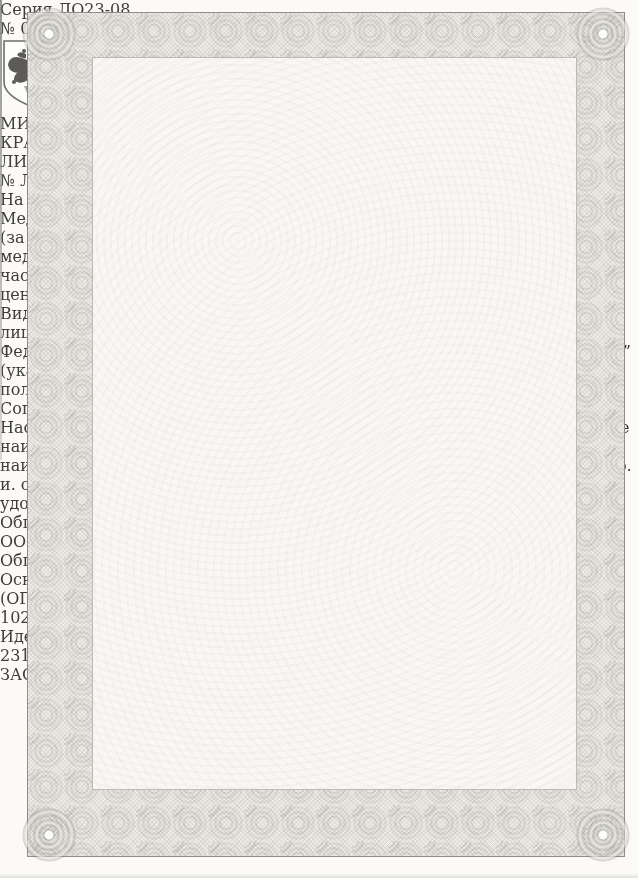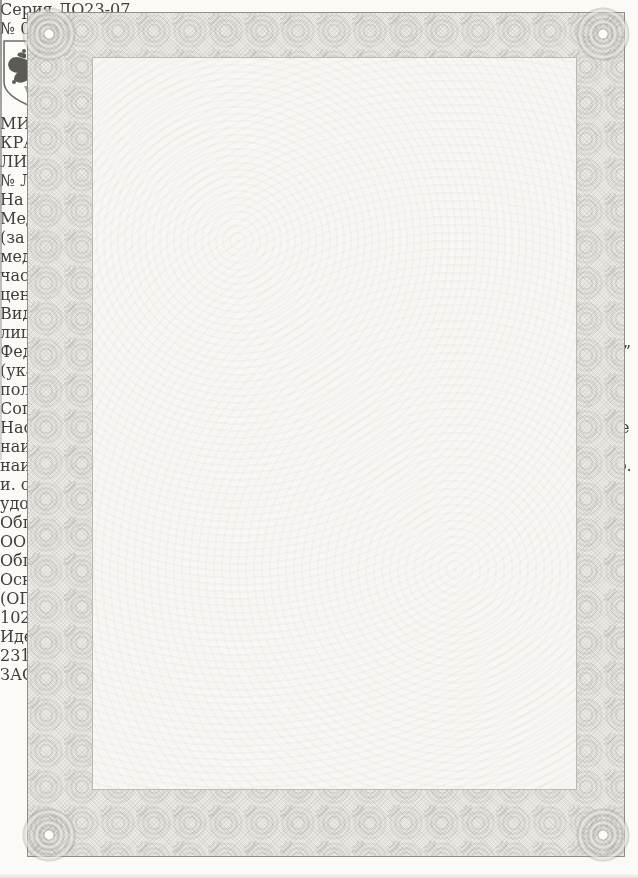--- a/index.html
+++ b/index.html
@@ -101,21 +101,21 @@
     <div class="rosette tl"></div>
     <div class="rosette tr"></div>
     <div class="rosette bl"></div>
     <div class="rosette br"></div>
   </div>
 
   <div class="panel"></div>
 
   <div class="abs series-row">
     <span>Серия</span>
-    <span>ЛО23-</span><span class="series-sup">07</span>
+    <span>ЛО23-</span><span class="series-sup">08</span>
   </div>
   <div class="abs doc-no">
     <span class="sign">№</span>
     <span class="digits">005497</span>
   </div>
 
   <div class="abs coat">
     <svg viewBox="0 0 66 72" width="66" height="72">
       <path d="M4,3 H62 V44 Q62,58 33,69 Q4,58 4,44 Z" fill="#fdfdfa" stroke="#6f6e6a" stroke-width="1.6"></path>
       <g fill="#5c5b57" stroke="none">

